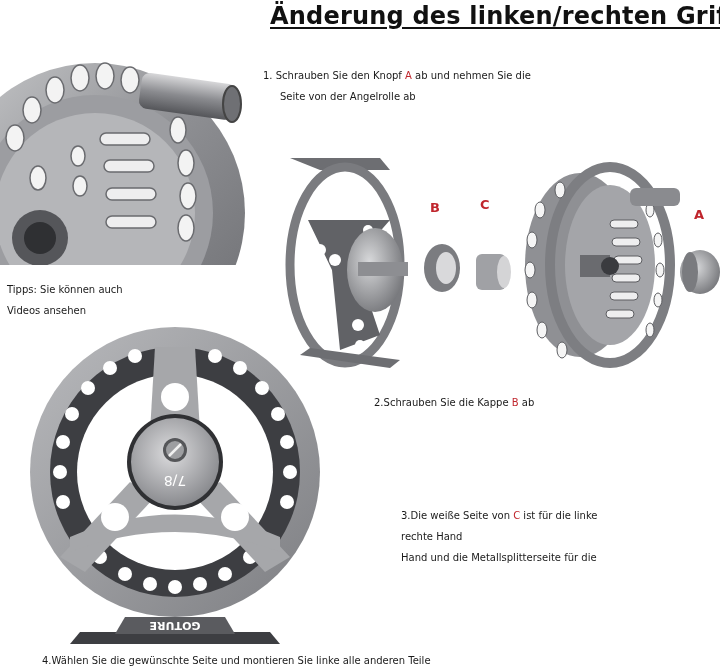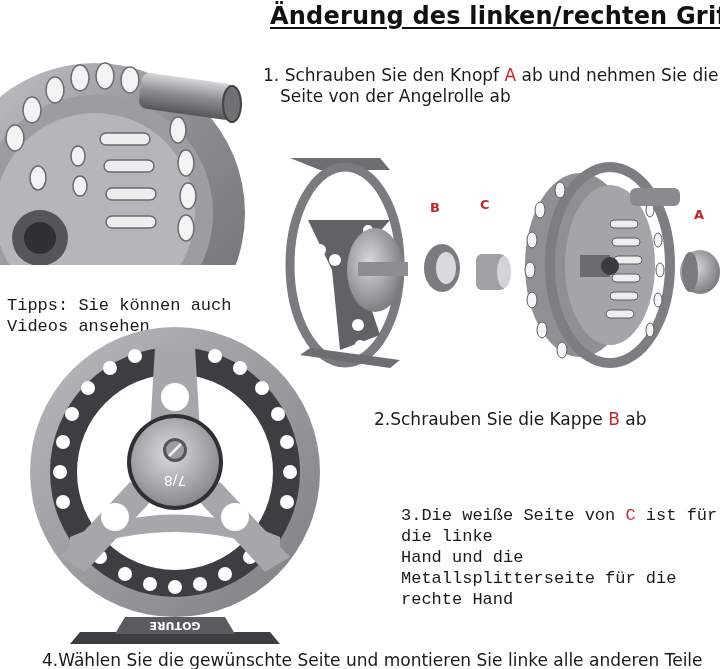--- a/index.html
+++ b/index.html
@@ -1,21 +1,21 @@
 <!DOCTYPE html>
 <html><head>
   <meta charset="utf-8">
   <style>
     html, body { margin:0; padding:0; }
     body { width:720px; height:669px; background:#ffffff; position:relative; overflow:hidden;
            font-family:"DejaVu Sans", sans-serif; color:#1a1a1a; }
     .abs { position:absolute; }
     .title { left:270px; top:2px; font-size:24px; font-weight:bold; text-decoration:underline;
              text-decoration-thickness:2px; text-underline-offset:3px; letter-spacing:0.2px; color:#111; white-space:nowrap; }
-    .txt { font-size:17px; line-height:21px; color:#1a1a1a; }
+    .txt { font-size:10px; line-height:21px; color:#1a1a1a; }
     .red { color:#c0262d; }
     .lbl { font-size:13px; font-weight:bold; color:#c0262d; }
     svg { position:absolute; }
   </style>
 </head>
 <body>
 
 <div class="abs title">Änderung des linken/rechten Griffs</div>
 
 <svg style="left:0;top:28px" width="250" height="237" viewBox="0 0 250 237">
@@ -125,26 +125,26 @@
   </g>
   <rect x="300" y="105" width="30" height="22" fill="#6a6b6f"></rect>
     <circle cx="330" cy="116" r="9" fill="#3a3b3f"></circle>
   <rect x="350" y="38" width="50" height="18" rx="6" fill="#8a8b8f"></rect>
 
   <text x="414" y="69" fill="#c0262d" font-weight="bold" font-size="13">A</text>
   <ellipse cx="420" cy="122" rx="20" ry="22" fill="url(#rg)"></ellipse>
     <ellipse cx="410" cy="122" rx="8" ry="20" fill="#7a7b7f"></ellipse>
 </svg>
 
-<div class="abs txt" style="left:7px;top:295px;font-family:Liberation Mono, monospace;">
+<div class="abs txt" style="left:7px;top:279px;">
   <div>Tipps: Sie können auch</div>
   <div>Videos ansehen</div>
 </div>
 
-<div class="abs txt" style="left:374px;top:409px;">
+<div class="abs txt" style="left:374px;top:392px;">
   <span>2.</span><span>Schrauben Sie die Kappe </span><span class="red">B</span><span> ab</span>
 </div>
 
 <svg style="left:30px;top:322px" width="320" height="325" viewBox="0 0 320 325">
   <defs>
     <radialGradient id="hub" cx="0.45" cy="0.4" r="0.6">
         <stop offset="0" stop-color="#dcdcde"></stop>
         <stop offset="1" stop-color="#8a8b8f"></stop>
       </radialGradient>
     <linearGradient id="rim" x1="0" y1="0" x2="1" y2="1">
@@ -194,21 +194,21 @@
   <circle cx="145" cy="140" r="44" fill="url(#hub)"></circle>
   <circle cx="145" cy="128" r="12" fill="#555659"></circle>
     <circle cx="145" cy="128" r="9" fill="#9d9ea1"></circle>
   <line x1="139" y1="134" x2="151" y2="122" stroke="#f0f0f0" stroke-width="2.5"></line>
   <text x="145" y="164" text-anchor="middle" font-size="14" fill="#ffffff" transform="rotate(180 145 159)">7/8</text>
   <path d="M50 310 L240 310 L250 322 L40 322 Z" fill="#3d3e42"></path>
   <path d="M95 295 L195 295 L205 312 L85 312 Z" fill="#5a5b5f"></path>
   <text x="145" y="308" text-anchor="middle" font-size="11" font-weight="bold" fill="#ffffff" transform="rotate(180 145 304)">GOTURE</text>
 </svg>
 
-<div class="abs txt" style="left:401px;top:505px;font-family:Liberation Mono, monospace;">
+<div class="abs txt" style="left:401px;top:505px;">
   <div><span>3.</span><span>Die weiße Seite von </span><span class="red">C</span><span> ist für die linke</span></div>
+  <div>rechte Hand</div>
   <div>Hand und die Metallsplitterseite für die</div>
-  <div>rechte Hand</div>
 </div>
 
 <div class="abs txt" style="left:42px;top:650px;">
   <span>4.</span><span>Wählen Sie die gewünschte Seite und montieren Sie linke alle anderen Teile</span>
 </div>
 
 </body></html>

